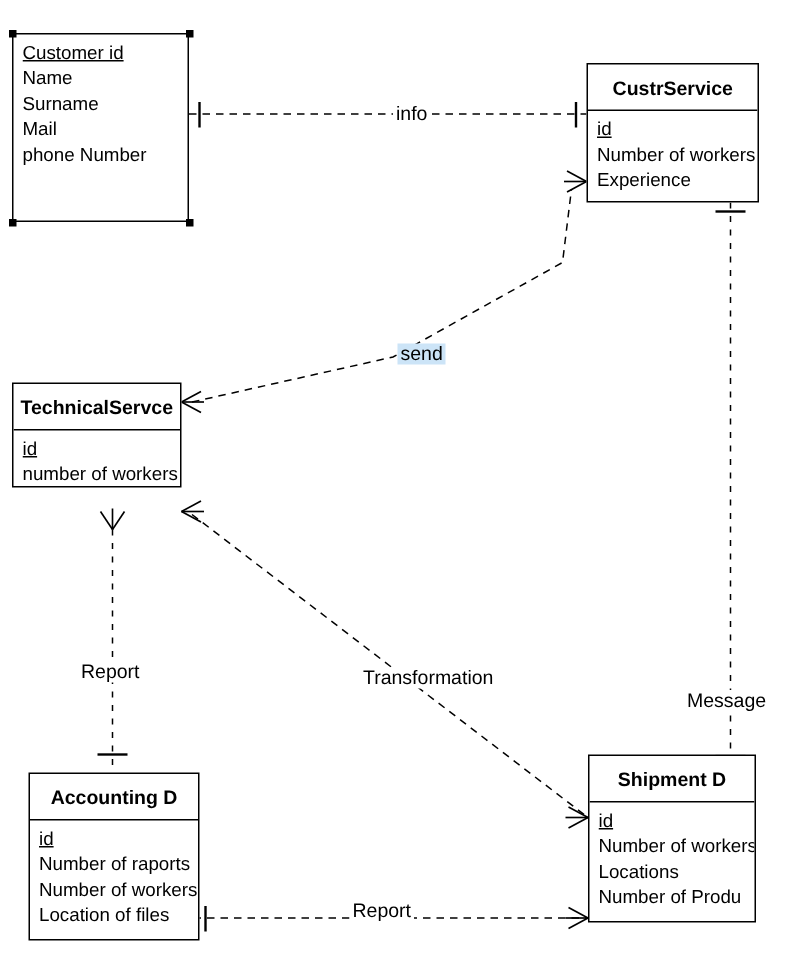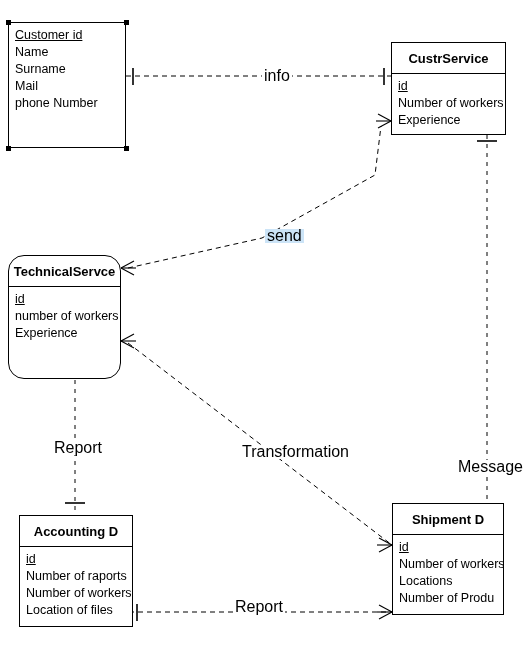--- a/index.html
+++ b/index.html
@@ -63,21 +63,21 @@
   
   .handle {
     position: absolute;
     width: 5px;
     height: 5px;
     background: #000000;
   }
   
   .rel-label {
     position: absolute;
-    font-size: 16px;
+    font-size: 13px;
     color: #000000;
     background: #ffffff;
     white-space: nowrap;
     line-height: 14px;
     padding: 0 2px;
   }
   .rel-label.selected {
     background: #cce4f7;
   }
 </style>
@@ -172,21 +172,21 @@
 
   <div class="entity" style="left:391px; top:42px; width:115px; height:93px;">
     <div class="entity-title">CustrService</div>
     <div class="entity-attrs">
       <div class="attr pk">id</div>
       <div class="attr">Number of workers</div>
       <div class="attr">Experience</div>
     </div>
   </div>
 
-  <div class="entity" style="left:8px; top:255px; width:113px; height:124px;border-radius:16px;">
+  <div class="entity" style="left:8px; top:255px; width:113px; height:70px;">
     <div class="entity-title">TechnicalServce</div>
     <div class="entity-attrs">
       <div class="attr pk">id</div>
       <div class="attr">number of workers</div>
       <div class="attr">Experience</div>
     </div>
   </div>
 
   <div class="entity" style="left:19px; top:515px; width:114px; height:112px;">
     <div class="entity-title">Accounting D</div>

